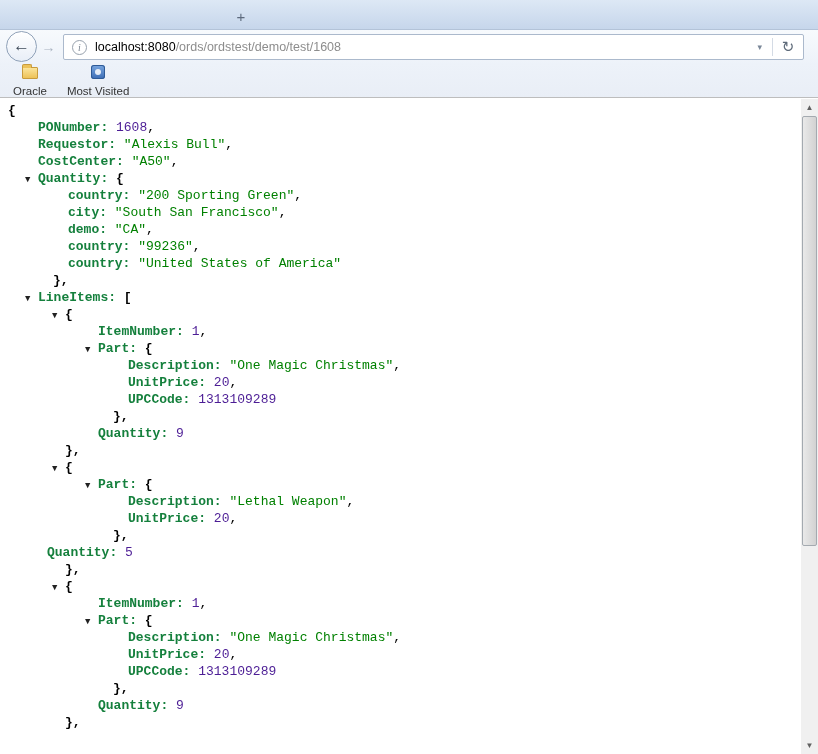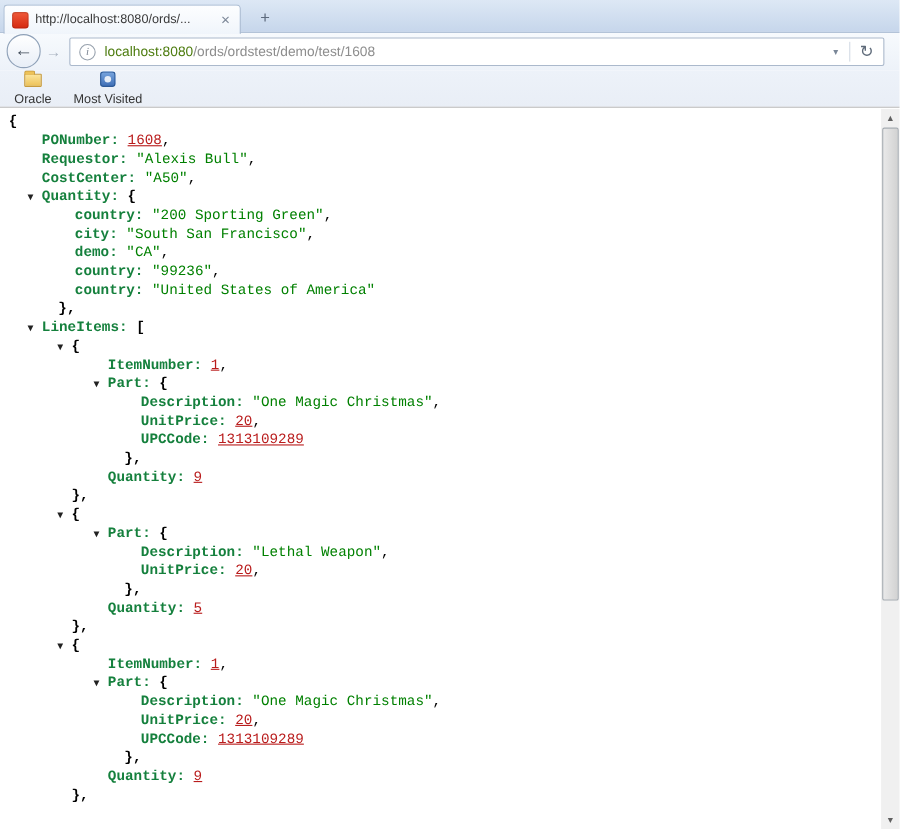--- a/index.html
+++ b/index.html
@@ -27,21 +27,21 @@
               background:linear-gradient(#ffffff,#e8eef7); border:1px solid #8fa1b8; color:#3f4a58;
               font-size:17px; text-align:center; line-height:28px; z-index:2; }
   .fwd-btn { position:absolute; left:39px; top:8px; width:19px; height:18px; color:#a9b3c0;
              font-size:14px; text-align:center; line-height:18px; }
   .urlbar { position:absolute; left:63px; top:4px; right:14px; height:26px; background:#ffffff;
             border:1px solid #abb9cc; border-radius:2px; display:flex; align-items:center; }
   .info-icon { width:15px; height:15px; border-radius:50%; border:1px solid #97a1ad; color:#7d8794;
                font-size:10px; font-family:"Liberation Serif",serif; font-style:italic;
                text-align:center; line-height:13px; margin:0 8px; flex:0 0 15px; }
   .url-text { font-size:12.5px; flex:1; white-space:nowrap; overflow:hidden; }
-  .url-domain { color:#4d7c0f; }
+  .url-domain { color:#000000; }
   .url-path { color:#8d8d8d; }
   .url-dropdown { color:#7a8798; font-size:9px; padding:0 10px; }
   .url-sep { width:1px; height:18px; background:#d4dbe5; }
   .reload-btn { width:30px; text-align:center; color:#5f6b7a; font-size:15px; }
 
   
   .bookmarks { position:absolute; top:64px; left:0; right:0; height:34px;
                background:linear-gradient(#edf2f9,#e9eef6); border-bottom:1px solid #bdbdbd;
                display:flex; align-items:center; padding-left:6px; gap:6px; }
   .bm-item { display:flex; align-items:center; gap:6px; padding:3px 7px; border-radius:2px;
@@ -54,44 +54,39 @@
            background:linear-gradient(#7aa7e0,#3c6cb4); box-shadow:inset 0 0 0 1px #2e5a96; }
   .mv-ic::after { content:""; position:absolute; left:4px; top:4px; width:6px; height:6px;
            border-radius:50%; background:rgba(255,255,255,.85); }
 
   
   .content { position:absolute; top:99px; left:0; right:0; bottom:0; background:#fff; overflow:hidden; }
   .json { padding-top:3px; font-family:"Liberation Mono","DejaVu Sans Mono",monospace;
           font-size:13px; color:#000; }
   .jline { line-height:17px; position:relative; white-space:pre; }
   .jkey { font-weight:bold; color:#15803d; }
-  .jnum { color:#b91c1c;text-decoration:underline; }
+  .jnum { color:#4c1d95; }
   .jstr { color:#008000; }
   .jpunct { font-weight:bold; color:#000; }
   .jcomma { color:#000; }
   .tri { position:absolute; font-size:9px; color:#222; top:2px; }
 
   
   .scrollbar { position:absolute; top:99px; right:0; bottom:0; width:17px; background:#f0f0f0; }
   .sb-btn { height:17px; text-align:center; font-size:8px; color:#606060; line-height:17px; }
   .sb-btn.down { position:absolute; bottom:0; left:0; right:0; }
   .sb-thumb { position:absolute; top:17px; left:1px; width:15px; height:430px;
               background:linear-gradient(90deg,#e9e9e9,#d2d2d2); border:1px solid #a4aab0; border-radius:2px; }
 </style>
 </head>
 <body>
 
 <div class="window">
 
   <div class="tabstrip">
-    <div class="tab">
-      <span class="favicon"></span>
-      <span class="tab-title">http://localhost:8080/ords/...</span>
-      <span class="tab-close">×</span>
-    </div>
     <div class="newtab-btn">+</div>
   </div>
 
   <div class="navbar">
     <div class="back-btn">←</div>
     <div class="fwd-btn">→</div>
     <div class="urlbar">
       <span class="info-icon">i</span>
       <span class="url-text"><span class="url-domain">localhost:8080</span><span class="url-path">/ords/ordstest/demo/test/1608</span></span>
       <span class="url-dropdown">▾</span>
@@ -132,21 +127,21 @@
         <div class="jline" style="padding-left: 128px;"><span class="jkey">UnitPrice: </span><span class="jnum">20</span><span class="jcomma">,</span></div>
         <div class="jline" style="padding-left: 128px;"><span class="jkey">UPCCode: </span><span class="jnum">1313109289</span></div>
         <div class="jline" style="padding-left: 113px;"><span class="jpunct">},</span></div>
         <div class="jline" style="padding-left: 98px;"><span class="jkey">Quantity: </span><span class="jnum">9</span></div>
         <div class="jline" style="padding-left: 65px;"><span class="jpunct">},</span></div>
         <div class="jline" style="padding-left: 65px;"><span class="tri" style="left: 52px;">▼</span><span class="jpunct">{</span></div>
         <div class="jline" style="padding-left: 98px;"><span class="tri" style="left: 85px;">▼</span><span class="jkey">Part: </span><span class="jpunct">{</span></div>
         <div class="jline" style="padding-left: 128px;"><span class="jkey">Description: </span><span class="jstr">"Lethal Weapon"</span><span class="jcomma">,</span></div>
         <div class="jline" style="padding-left: 128px;"><span class="jkey">UnitPrice: </span><span class="jnum">20</span><span class="jcomma">,</span></div>
         <div class="jline" style="padding-left: 113px;"><span class="jpunct">},</span></div>
-        <div class="jline" style="padding-left: 98px;"><span class="jkey">Quantity: </span><span class="jnum">5</span></div>
+        <div class="jline" style="padding-left: 47px;"><span class="jkey">Quantity: </span><span class="jnum">5</span></div>
         <div class="jline" style="padding-left: 65px;"><span class="jpunct">},</span></div>
         <div class="jline" style="padding-left: 65px;"><span class="tri" style="left: 52px;">▼</span><span class="jpunct">{</span></div>
         <div class="jline" style="padding-left: 98px;"><span class="jkey">ItemNumber: </span><span class="jnum">1</span><span class="jcomma">,</span></div>
         <div class="jline" style="padding-left: 98px;"><span class="tri" style="left: 85px;">▼</span><span class="jkey">Part: </span><span class="jpunct">{</span></div>
         <div class="jline" style="padding-left: 128px;"><span class="jkey">Description: </span><span class="jstr">"One Magic Christmas"</span><span class="jcomma">,</span></div>
         <div class="jline" style="padding-left: 128px;"><span class="jkey">UnitPrice: </span><span class="jnum">20</span><span class="jcomma">,</span></div>
         <div class="jline" style="padding-left: 128px;"><span class="jkey">UPCCode: </span><span class="jnum">1313109289</span></div>
         <div class="jline" style="padding-left: 113px;"><span class="jpunct">},</span></div>
         <div class="jline" style="padding-left: 98px;"><span class="jkey">Quantity: </span><span class="jnum">9</span></div>
         <div class="jline" style="padding-left: 65px;"><span class="jpunct">},</span></div>

